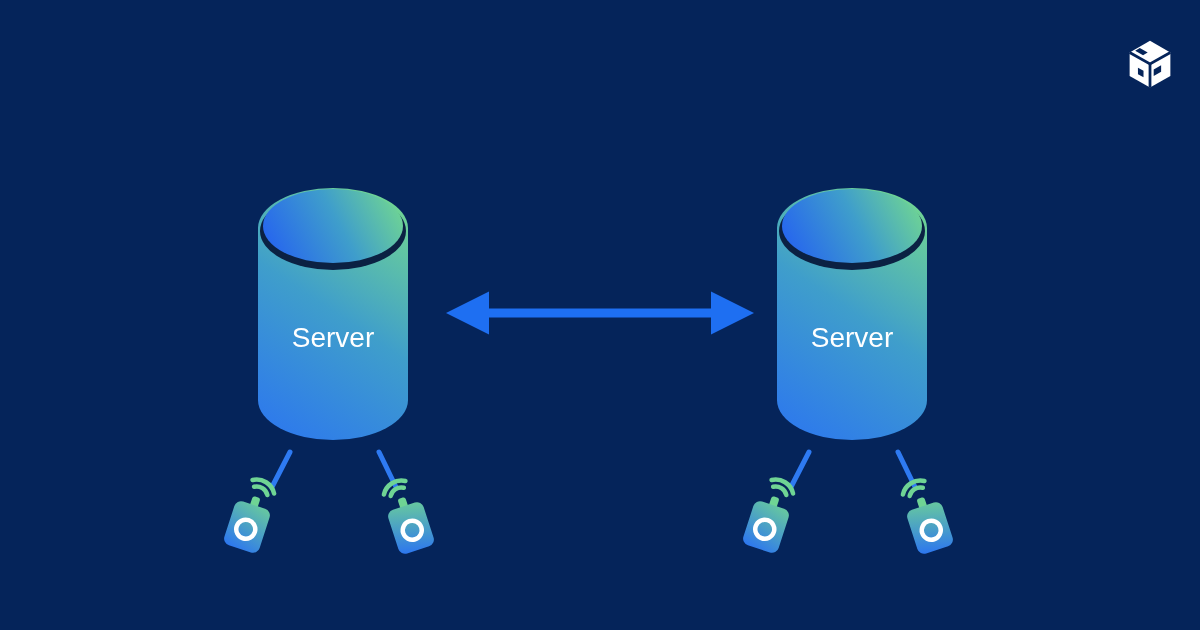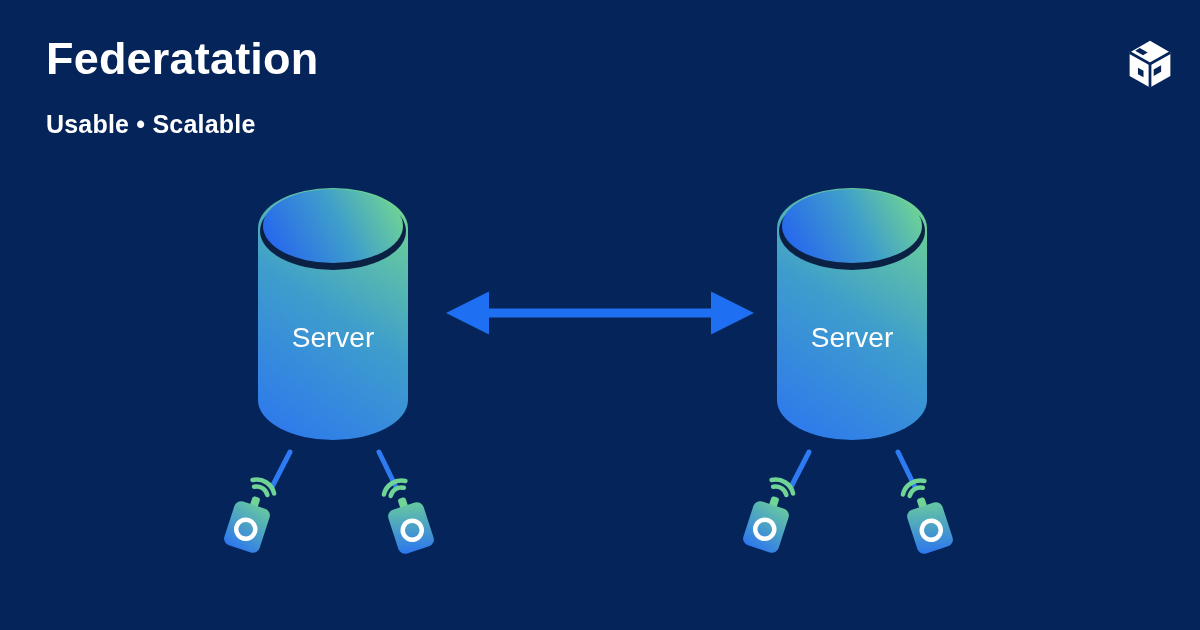--- a/index.html
+++ b/index.html
@@ -26,24 +26,20 @@
   .scene text{
     font-family:"Liberation Sans",sans-serif;
     font-size:28px;fill:var(--c-text,#fff);font-weight:400;
   }
 </style>
 <title>Federatation</title></head>
 <body>
 
 <div class="card">
 
-  <header>
-    <h1>Federatation</h1>
-    <p class="subtitle">Usable • Scalable</p>
-  </header>
 
   <div class="logo">
     <svg viewBox="0 0 48 54" width="46" height="50">
       <path d="M24 2 L46 14.5 V40 L24 52.5 L2 40 V14.5 Z" fill="#fff"></path>
       <path d="M2 14.5 L24 27 L46 14.5" fill="none" style="stroke:var(--c-bg,#05245A)" stroke-width="3"></path>
       <path d="M24 27 V52.5" fill="none" style="stroke:var(--c-bg,#05245A)" stroke-width="3"></path>
       <path d="M13 9.8 L21.5 14.6 L16.5 17.5 L8 12.7 Z" style="fill:var(--c-bg,#05245A)"></path>
       <path d="M28 33 l8 -4.6 v7 l-8 4.6 Z" style="fill:var(--c-bg,#05245A)"></path>
       <path d="M11 31 l6 3.4 v7 l-6 -3.4 Z" style="fill:var(--c-bg,#05245A)"></path>
     </svg>

